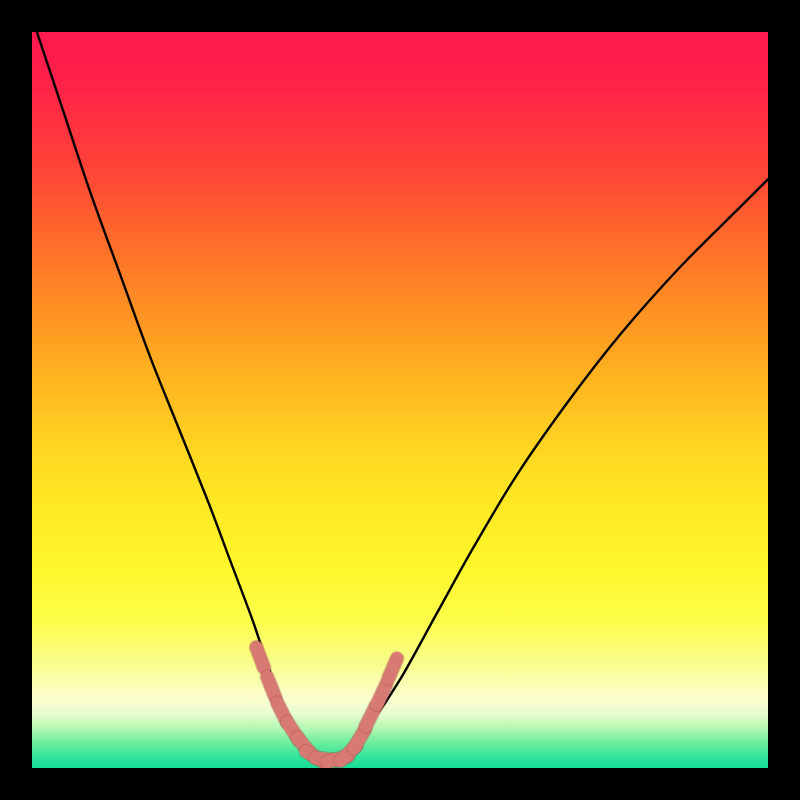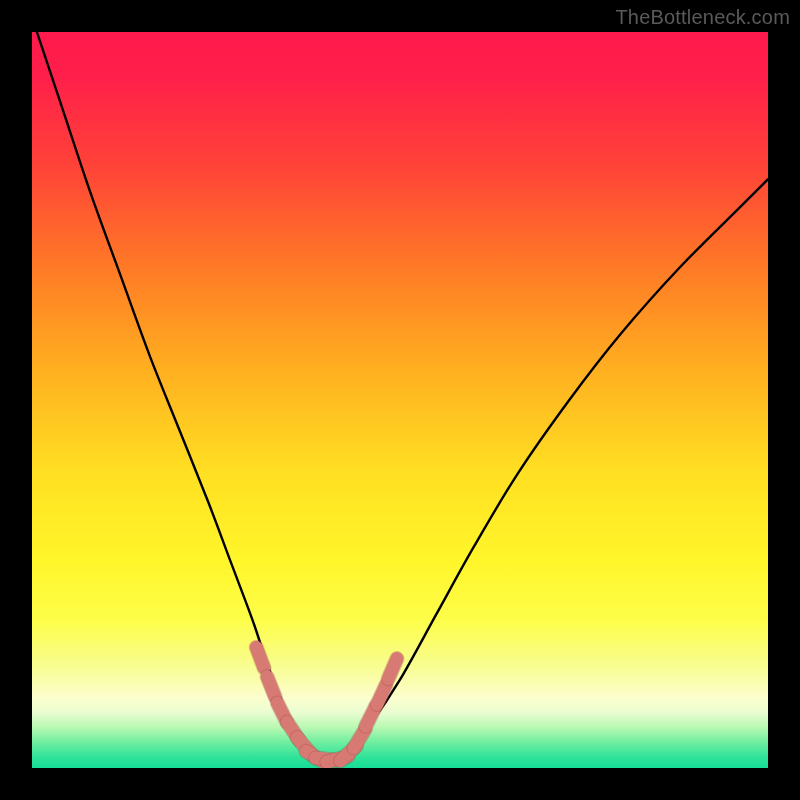--- a/index.html
+++ b/index.html
@@ -99,14 +99,13 @@
           <line x1="333.64065044950047" y1="694.3186991009991" x2="343.47934955049953" y2="674.641300899001" stroke="#a14b46" stroke-width="15" stroke-linecap="round" opacity="0.35"></line>
           <line x1="333.64065044950047" y1="694.3186991009991" x2="343.47934955049953" y2="674.641300899001" stroke="#d77a73" stroke-width="13" stroke-linecap="round"></line>
           <line x1="344.9903600479208" y1="672.387553229505" x2="354.20963995207916" y2="652.412446770495" stroke="#a14b46" stroke-width="15" stroke-linecap="round" opacity="0.35"></line>
           <line x1="344.9903600479208" y1="672.387553229505" x2="354.20963995207916" y2="652.412446770495" stroke="#d77a73" stroke-width="13" stroke-linecap="round"></line>
           <line x1="356.30688771562916" y1="646.7505953301986" x2="364.9731122843708" y2="626.5294046698014" stroke="#a14b46" stroke-width="15" stroke-linecap="round" opacity="0.35"></line>
           <line x1="356.30688771562916" y1="646.7505953301986" x2="364.9731122843708" y2="626.5294046698014" stroke="#d77a73" stroke-width="13" stroke-linecap="round"></line>
         </g>
     </svg>
   </div>
 
-  <div class="watermark">TheBottleneck.com</div>
 </div>
 
 </body></html>

